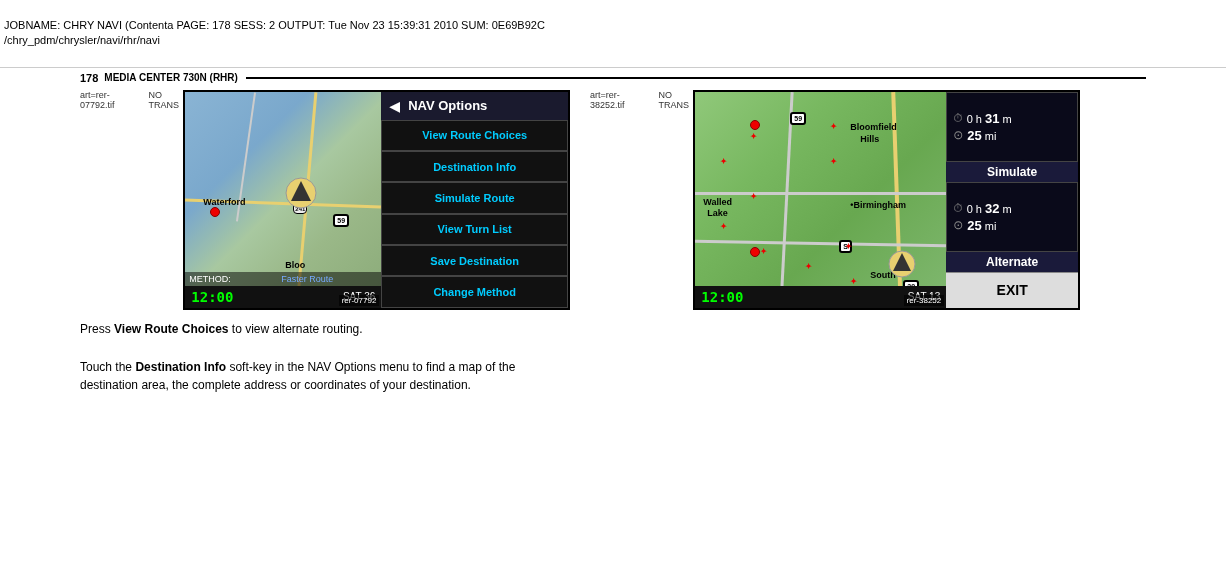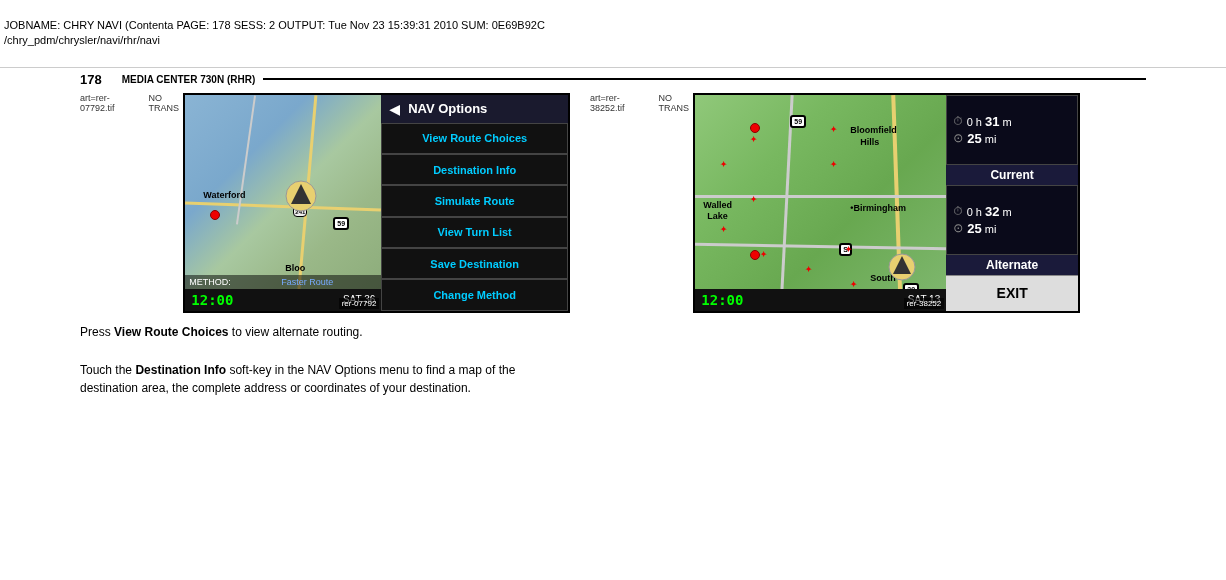--- a/index.html
+++ b/index.html
@@ -21,23 +21,23 @@
     }
 
     
     .page-title-bar {
       display: flex;
       align-items: center;
       padding: 2px 80px;
       margin-top: 2px;
     }
     .page-number {
-      font-size: 13px;
-      font-weight: bold;
-      margin-right: 20px;
+      font-size: 11px;
+      font-weight: bold;
+      margin-right: 6px;
     }
     .page-title-text {
       font-size: 10px;
       font-weight: bold;
     }
     .title-rule {
       flex: 1;
       height: 2px;
       background: #000;
       margin-left: 8px;
@@ -435,21 +435,21 @@
       <span>art=rer-07792.tif</span>
       <span>NO TRANS</span>
     </div>
     <div class="screen left-screen">
 
       <div class="map-area-left">
         <div class="road-1"></div>
         <div class="road-2"></div>
         <div class="road-3"></div>
 
-        <span class="city-label-left" style="left:18px; top:95px;">Waterford</span>
+        <span class="city-label-left" style="left:18px; top:105px;">Waterford</span>
         <span class="city-label-left" style="left:100px; top:168px;">Bloo</span>
 
         <div class="sign-badge" style="left:148px; top:122px;">59</div>
         <div class="shield" style="left:108px; top:112px;">241</div>
 
         <svg class="nav-arrow" viewBox="0 0 32 32">
           <circle cx="16" cy="16" r="15" fill="#e8d070" stroke="#999" stroke-width="1"></circle>
           <polygon points="16,4 26,24 6,24" fill="#333"></polygon>
         </svg>
 
@@ -546,21 +546,21 @@
             </span>
           </div>
           <div class="route-time-row">
             <span class="speed-icon">⊙</span>
             <span class="route-time">
               <span class="route-bold">25</span>
               <span>mi</span>
             </span>
           </div>
         </div>
-        <div class="route-box-label">Current</div>
+        <div class="route-box-label">Simulate</div>
 
         <div class="route-box">
           <div class="route-time-row">
             <span class="clock-icon">⏱</span>
             <span class="route-time">
               <span>0</span>
               <span>h</span>
               <span class="route-bold">32</span>
               <span>m</span>
             </span>

